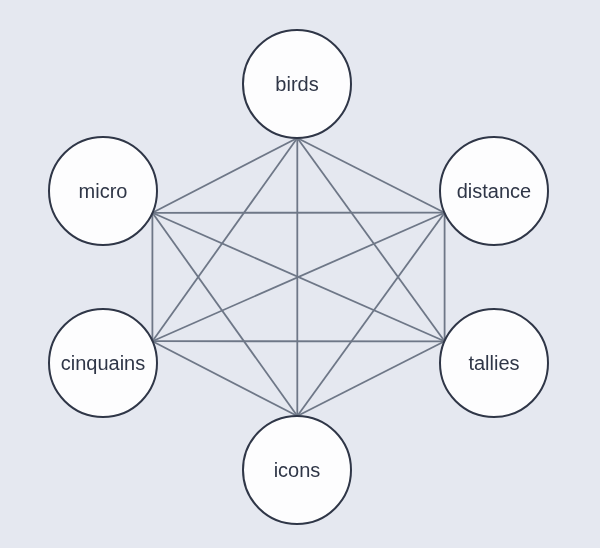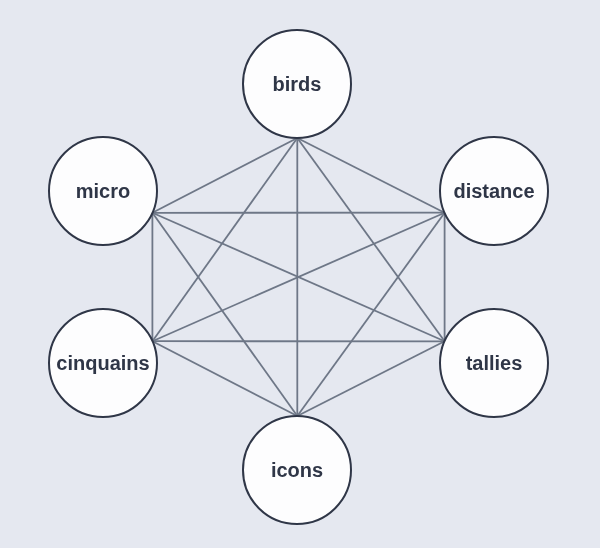--- a/index.html
+++ b/index.html
@@ -10,21 +10,20 @@
     width: 600px;
     height: 548px;
     background: #e5e8f0;
     overflow: hidden;
     font-family: "Liberation Sans", sans-serif;
   }
   .graph-wrap {
     width: 600px;
     height: 548px;
     position: relative;
-    font-weight: bold;
   }
   svg text {
     font-family: "Liberation Sans", sans-serif;
     font-size: 20px;
     user-select: none;
   }
 </style>
 </head>
 <body>
 

